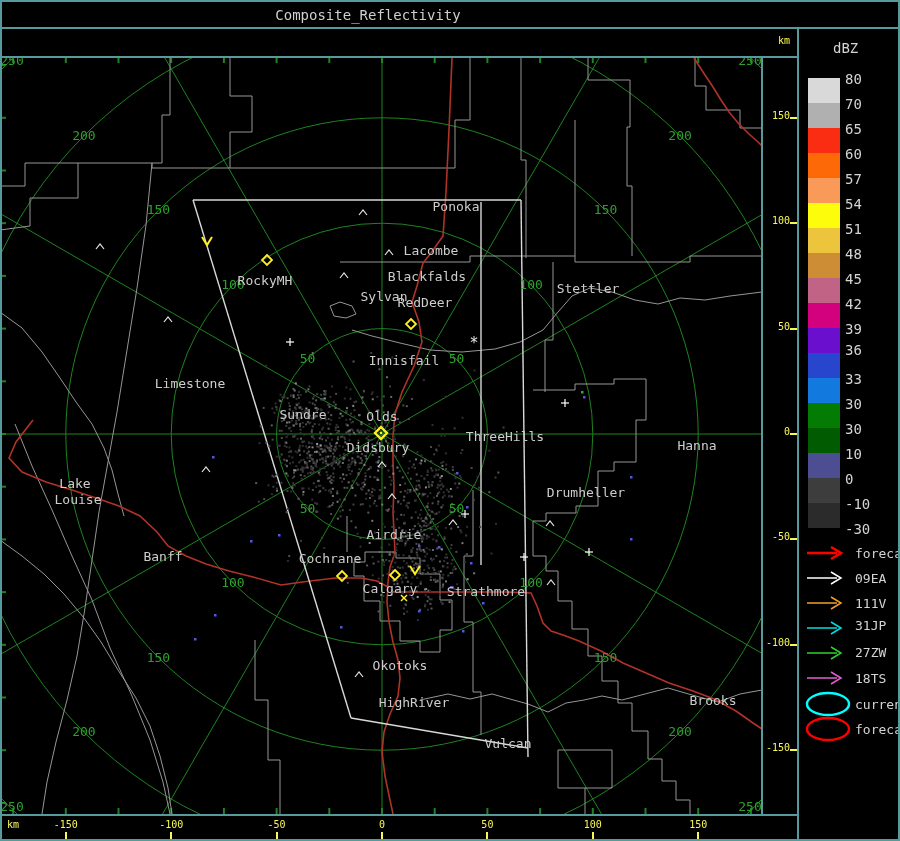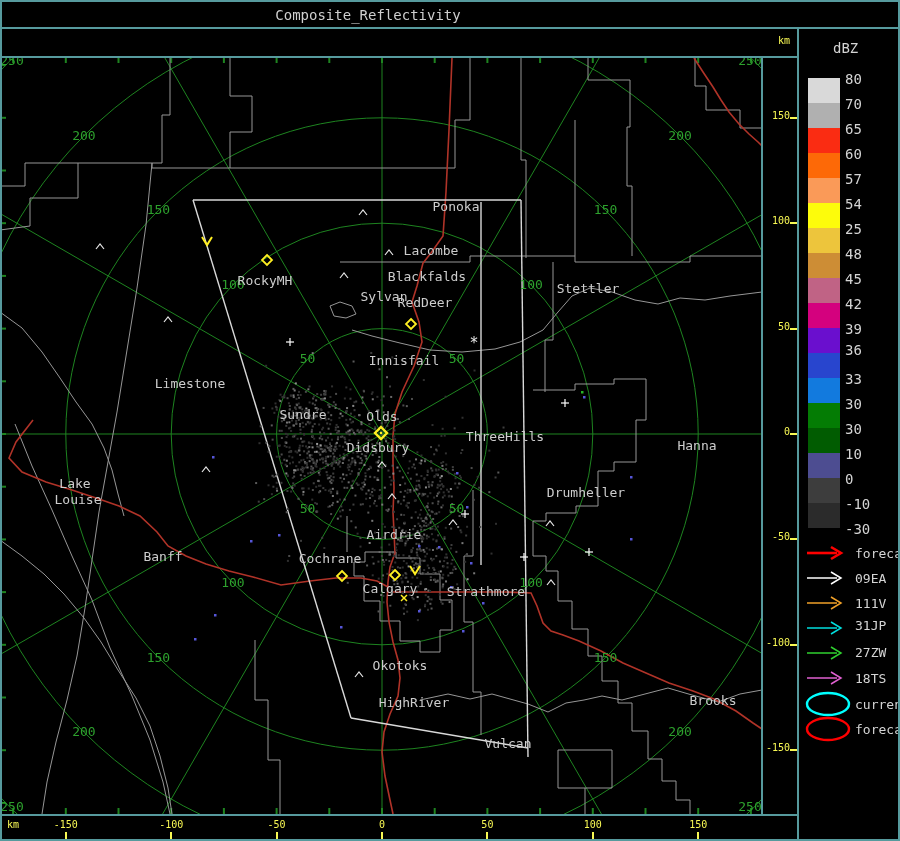--- a/index.html
+++ b/index.html
@@ -1503,21 +1503,21 @@
     <div class="abs" style="left:9px;top:401px;width:32px;height:25px;background:#015c01;"></div>
     <div class="abs" style="left:9px;top:426px;width:32px;height:25px;background:#4d4d91;"></div>
     <div class="abs" style="left:9px;top:451px;width:32px;height:25px;background:#3d3d3d;"></div>
     <div class="abs" style="left:9px;top:476px;width:32px;height:25px;background:#2b2b2b;"></div>
     <span class="lbl scale-lbl" style="left:46px;top:45px;">80</span>
     <span class="lbl scale-lbl" style="left:46px;top:70px;">70</span>
     <span class="lbl scale-lbl" style="left:46px;top:95px;">65</span>
     <span class="lbl scale-lbl" style="left:46px;top:120px;">60</span>
     <span class="lbl scale-lbl" style="left:46px;top:145px;">57</span>
     <span class="lbl scale-lbl" style="left:46px;top:170px;">54</span>
-    <span class="lbl scale-lbl" style="left:46px;top:195px;">25</span>
+    <span class="lbl scale-lbl" style="left:46px;top:195px;">51</span>
     <span class="lbl scale-lbl" style="left:46px;top:220px;">48</span>
     <span class="lbl scale-lbl" style="left:46px;top:245px;">45</span>
     <span class="lbl scale-lbl" style="left:46px;top:270px;">42</span>
     <span class="lbl scale-lbl" style="left:46px;top:295px;">39</span>
     <span class="lbl scale-lbl" style="left:46px;top:316px;">36</span>
     <span class="lbl scale-lbl" style="left:46px;top:345px;">33</span>
     <span class="lbl scale-lbl" style="left:46px;top:370px;">30</span>
     <span class="lbl scale-lbl" style="left:46px;top:395px;">30</span>
     <span class="lbl scale-lbl" style="left:46px;top:420px;">10</span>
     <span class="lbl scale-lbl" style="left:46px;top:445px;">0</span>

